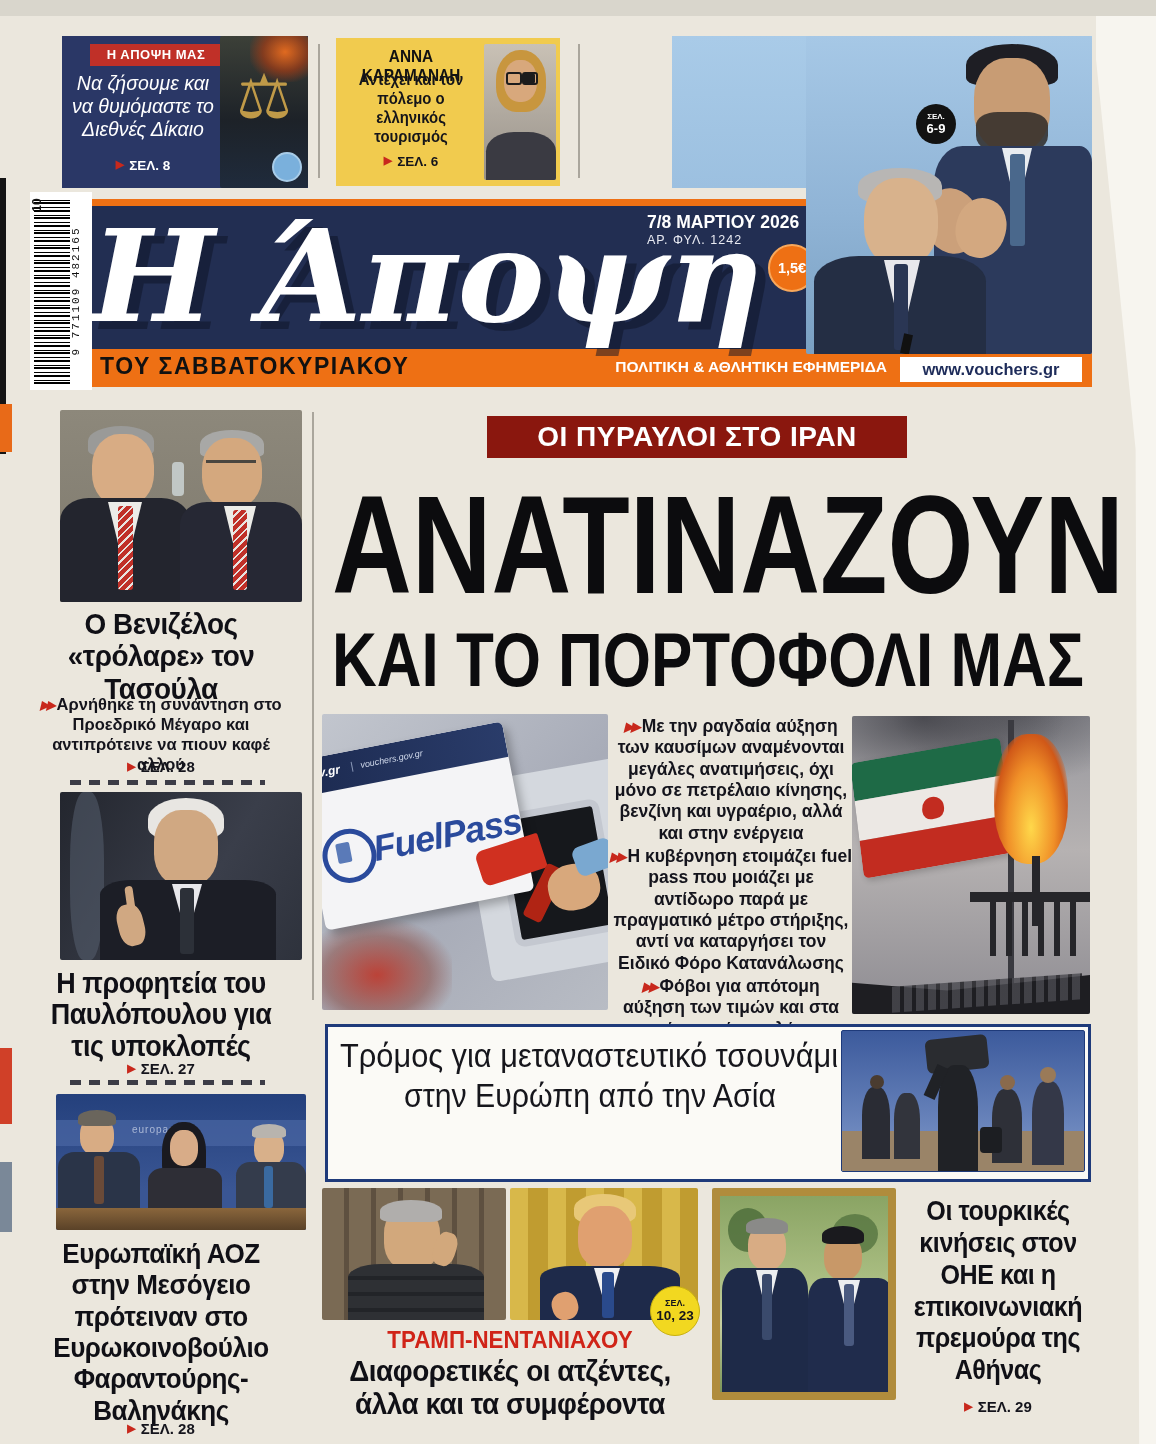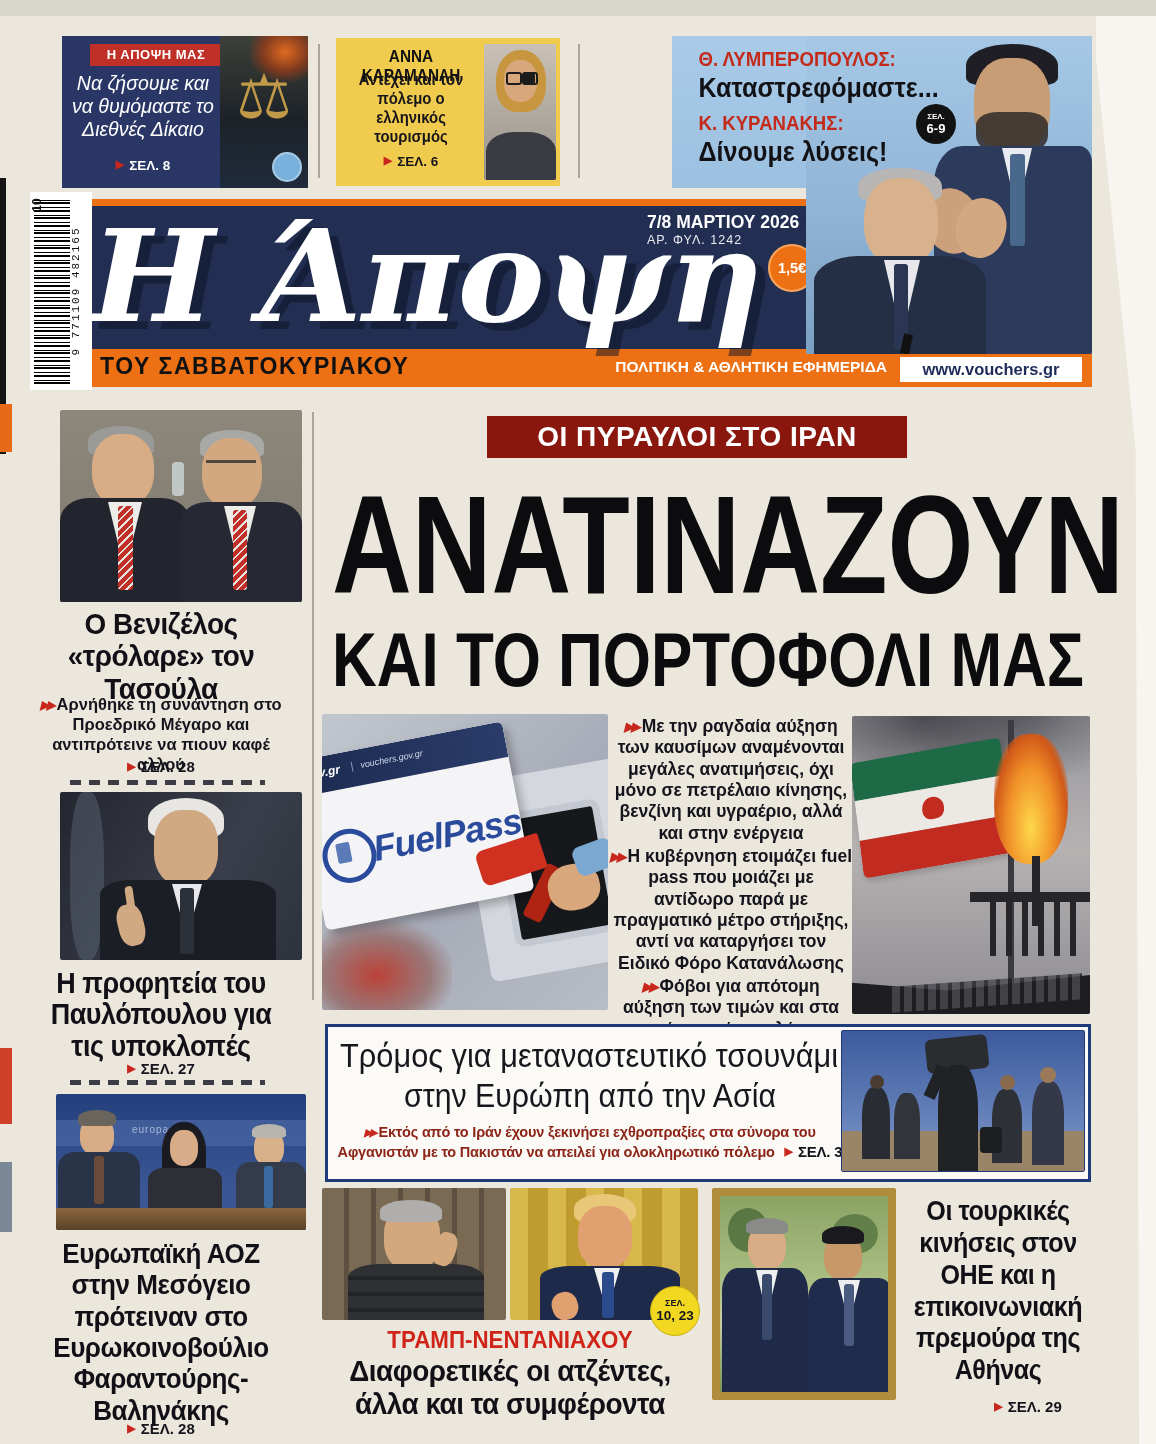--- a/index.html
+++ b/index.html
@@ -95,26 +95,20 @@
     <i style="left:118px;top:152px;width:56px;height:66px;background:#cba07a;border-radius:48%;transform:rotate(-22deg);"></i>
     <i style="left:150px;top:162px;width:50px;height:60px;background:#d3a880;border-radius:48%;transform:rotate(14deg);"></i>
     <i style="left:52px;top:132px;width:84px;height:36px;background:#b8b6b4;border-radius:50% 50% 30% 30%;"></i>
     <i style="left:58px;top:142px;width:74px;height:88px;background:#d8b28c;border-radius:44%;"></i>
     <i style="left:8px;top:220px;width:172px;height:98px;background:#242e44;border-radius:26% 26% 0 0;"></i>
     <i style="left:78px;top:224px;width:36px;height:78px;background:#e8e8ec;clip-path:polygon(0 0,100% 0,50% 100%);"></i>
     <i style="left:88px;top:228px;width:14px;height:86px;background:#2a3654;border-radius:3px;"></i>
     <i style="left:96px;top:298px;width:9px;height:20px;background:#111;transform:rotate(12deg);"></i>
   </div>
 
-  <div class="abs" style="left:688px;top:32px;width:300px;z-index:3;">
-    <div class="cond" style="color:#c32a1a;font-weight:900;font-size:20px;">Θ. ΛΥΜΠΕΡΟΠΟΥΛΟΣ:</div>
-    <div class="cond" style="color:#121216;font-weight:900;font-size:27px;margin-top:2px;white-space:nowrap;">Καταστρεφόμαστε...</div>
-    <div class="cond" style="color:#c32a1a;font-weight:900;font-size:20px;margin-top:8px;">Κ. ΚΥΡΑΝΑΚΗΣ:</div>
-    <div class="cond" style="color:#121216;font-weight:900;font-size:27px;margin-top:2px;white-space:nowrap;">Δίνουμε λύσεις!</div>
-  </div>
   <div class="abs badge" style="left:916px;top:88px;width:40px;height:40px;background:#121212;">
     <span style="color:#fff;font-size:8px;font-weight:700;">ΣΕΛ.</span>
     <span style="color:#fff;font-size:13px;font-weight:900;margin-top:1px;">6-9</span>
   </div>
 
   <div class="abs" style="left:30px;top:176px;width:62px;height:198px;background:#fff;z-index:6;">
     <div class="abs" style="left:-62px;top:72px;width:186px;height:54px;transform:rotate(-90deg);">
       <div style="height:36px;background:repeating-linear-gradient(90deg,#000 0 2px,#fff 2px 3px,#000 3px 4px,#fff 4px 7px,#000 7px 9px,#fff 9px 11px,#000 11px 12px,#fff 12px 15px);"></div>
       <div style="font-family:'Liberation Mono',monospace;font-size:11px;text-align:center;letter-spacing:2px;color:#111;">9 771109 482165</div>
     </div>
@@ -255,24 +249,20 @@
        background:repeating-linear-gradient(90deg,#4a4a50 0 8px,#1e1e22 8px 12px);transform:skewY(-4deg);opacity:.8;"></i>
   </div>
 
   <div class="abs" style="left:325px;top:1008px;width:760px;height:152px;background:#fbfaf6;border:3px solid #1e3a7a;overflow:hidden;">
     <svg class="abs" style="left:8px;top:8px;width:508px;height:40px;" viewBox="0 0 508 40" preserveAspectRatio="none">
       <text class="migt" x="4" y="32" font-size="34" textLength="498" lengthAdjust="spacingAndGlyphs">Τρόμος για μεταναστευτικό τσουνάμι</text>
     </svg>
     <svg class="abs" style="left:8px;top:48px;width:508px;height:40px;" viewBox="0 0 508 40" preserveAspectRatio="none">
       <text class="migt" x="68" y="32" font-size="34" textLength="372" lengthAdjust="spacingAndGlyphs">στην Ευρώπη από την Ασία</text>
     </svg>
-    <div class="abs" style="left:6px;top:96px;width:512px;text-align:center;font-weight:700;font-size:14.5px;line-height:1.3;color:#8c2418;letter-spacing:-.2px;">
-      <i class="blt">▶▶</i><span>Εκτός από το Ιράν έχουν ξεκινήσει εχθροπραξίες στα σύνορα του Αφγανιστάν με το Πακιστάν να απειλεί για ολοκληρωτικό πόλεμο</span>
-      <i class="pg-arrow" style="margin-left:6px;">▶</i><b style="color:#14141c;font-size:15px;">ΣΕΛ. 3</b>
-    </div>
     <div class="ph" style="right:3px;top:3px;width:242px;height:140px;background:linear-gradient(180deg,#3c5a9c,#6a85bc 68%,#8a9cc8);border:1px solid #1e3a7a;">
       <i style="left:0;bottom:0;width:242px;height:40px;background:#9a8468;"></i>
       <i style="left:84px;top:6px;width:62px;height:34px;background:#2a2c30;border-radius:6px;transform:rotate(-6deg);"></i>
       <i style="left:96px;top:34px;width:40px;height:106px;background:#202226;border-radius:40% 40% 0 0;"></i>
       <i style="left:88px;top:34px;width:12px;height:34px;background:#202226;transform:rotate(24deg);"></i>
       <i style="left:20px;top:56px;width:28px;height:72px;background:#2a2c34;border-radius:40% 40% 0 0;"></i>
       <i style="left:28px;top:44px;width:14px;height:14px;background:#4a3c30;border-radius:50%;"></i>
       <i style="left:52px;top:62px;width:26px;height:66px;background:#32343c;border-radius:40% 40% 0 0;"></i>
       <i style="left:150px;top:58px;width:30px;height:74px;background:#2e3038;border-radius:40% 40% 0 0;"></i>
       <i style="left:158px;top:44px;width:15px;height:15px;background:#8a6a4c;border-radius:50%;"></i>
@@ -314,20 +304,20 @@
     <i style="left:36px;top:74px;width:22px;height:46px;background:#eceef0;clip-path:polygon(0 0,100% 0,50% 100%);"></i>
     <i style="left:42px;top:78px;width:10px;height:66px;background:#3a4a6c;border-radius:3px;"></i>
     <i style="left:104px;top:38px;width:38px;height:46px;background:#c89868;border-radius:44%;"></i>
     <i style="left:102px;top:30px;width:42px;height:18px;background:#1a1a1e;border-radius:50% 50% 20% 20%;"></i>
     <i style="left:88px;top:82px;width:86px;height:116px;background:#202c4c;border-radius:18% 18% 0 0;"></i>
     <i style="left:118px;top:84px;width:22px;height:44px;background:#eceef0;clip-path:polygon(0 0,100% 0,50% 100%);"></i>
     <i style="left:124px;top:88px;width:10px;height:62px;background:#4a5a80;border-radius:3px;"></i>
   </div>
 
   <div class="abs storytitle cond" style="left:898px;top:1180px;width:200px;font-size:27px;line-height:1.18;">Οι τουρκικές κινήσεις στον ΟΗΕ και η επικοινωνιακή πρεμούρα της Αθήνας</div>
-  <div class="abs pageref" style="left:928px;top:1382px;width:200px;">
+  <div class="abs pageref" style="left:898px;top:1382px;width:200px;">
     <i class="pg-arrow">▶</i><span>ΣΕΛ. 29</span>
   </div>
 
   <div class="abs" style="right:0;top:0;width:60px;height:1444px;background:#f7f5ef;z-index:8;
               clip-path:polygon(0 0,100% 0,100% 100%,72% 100%,66% 30%,0 3%);"></div>
   <div class="abs" style="left:0;top:1436px;width:1150px;height:8px;background:#0e0e10;z-index:9;"></div>
 </div>
 
 </body></html>

